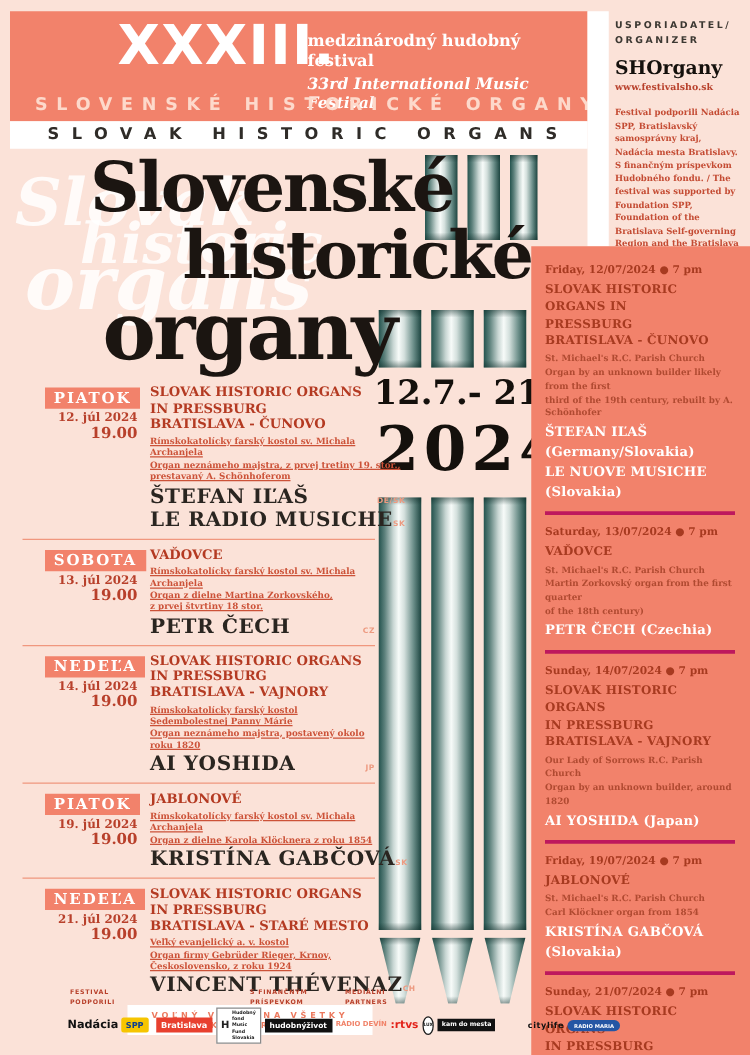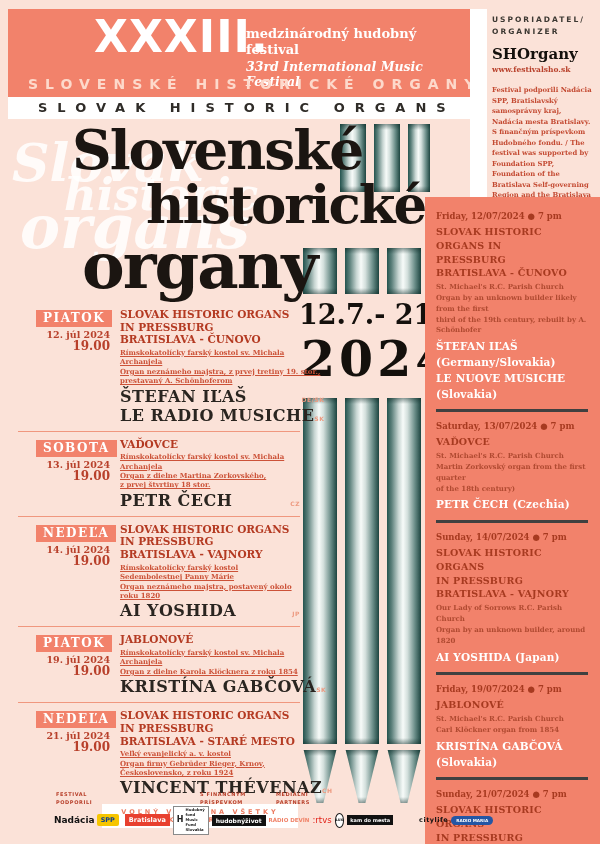--- a/index.html
+++ b/index.html
@@ -63,21 +63,21 @@
   .sk-details{color:#cc5238;font-weight:bold;font-size:7px;line-height:1.35;margin-top:2px;text-decoration:underline;}
   .sk-performer{display:flex;justify-content:space-between;align-items:baseline;margin-top:3px;}
   .sk-performer .name{color:#2a2520;font-weight:bold;font-size:16px;letter-spacing:.5px;line-height:1;white-space:nowrap;}
   .sk-performer .code{color:#ed9a80;font-family:"DejaVu Sans",sans-serif;font-weight:bold;font-size:6px;letter-spacing:.5px;}
   .free-sk{margin:8px 0 0 84px;width:196px;background:#fff;color:#ec7a5f;font-family:"DejaVu Sans",sans-serif;
            font-weight:bold;font-size:6.5px;letter-spacing:3px;text-align:center;padding:4px 0;}
 
   
   .en-col{position:absolute;left:425px;top:197px;width:175px;height:647px;background:#f2826b;
           box-sizing:border-box;padding:5px 12px 0 11px;}
-  .en-entry{border-bottom:3px solid #404040;padding:5px 0 7px;}
+  .en-entry{border-bottom:3px solid #be185d;padding:5px 0 7px;}
   .en-entry.last{border-bottom:none;}
   .en-date{color:#a73a20;font-weight:bold;font-size:8.5px;margin-top:4px;}
   .en-title{color:#a73a20;font-weight:bold;font-size:9.5px;line-height:1.45;margin-top:4px;letter-spacing:.2px;}
   .en-details{color:#b04a31;font-weight:bold;font-size:7px;line-height:1.55;margin-top:2px;}
   .en-performers{color:#ffffff;font-weight:bold;font-size:10.5px;line-height:1.5;margin-top:3px;letter-spacing:.2px;}
 
   
   .sponsors{position:absolute;left:18px;top:791px;width:404px;height:48px;font-family:"DejaVu Sans",sans-serif;}
   .sp-label{position:absolute;top:0;font-weight:bold;font-size:5px;color:#b8402b;letter-spacing:.6px;line-height:1.5;}
   .sp-l1{left:38px;} .sp-l2{left:182px;} .sp-l3{left:258px;}
@@ -85,21 +85,21 @@
   .lg{display:inline-flex;align-items:center;white-space:nowrap;}
   .lg-nadacia{font-weight:bold;font-size:9px;color:#111;}
   .lg-spp{background:#f6c500;color:#0b3e91;font-weight:bold;font-size:6.5px;padding:2px 4px;border-radius:2px;margin-left:2px;}
   .lg-bsk{width:20px;height:11px;border-radius:1px;
           background:linear-gradient(90deg,#e61e50 0 25%,#f0781e 25% 50%,#c81e82 50% 75%,#1e96be 75% 100%);}
   .lg-bratislava{background:#e8402f;color:#fff;font-weight:bold;font-size:6.5px;padding:2px 4px;}
   .lg-hf{background:#fff;border:1px solid #8a8a8a;color:#222;font-weight:bold;font-size:3.8px;line-height:1.3;padding:1px 3px;}
   .hf-mark{font-size:8px;font-weight:bold;margin-right:2px;}
   .lg-hz{background:#111;color:#fff;font-weight:bold;font-size:6px;padding:2px 4px;}
   .lg-rd{color:#f08268;font-weight:bold;font-size:5.5px;line-height:1.3;}
-  .lg-rtvs{color:#e2231a;font-weight:normal;font-size:8.5px;text-align:center;}
+  .lg-rtvs{color:#e2231a;font-weight:bold;font-size:8.5px;text-align:center;}
   .lg-tvlux{width:13px;height:13px;border-radius:50%;background:#fff;border:1.5px solid #1a1a1a;color:#1a1a1a;
             font-weight:bold;font-size:3.5px;display:inline-flex;align-items:center;justify-content:center;}
   .lg-kdm{background:#111;color:#fff;font-weight:bold;font-size:5px;padding:2px 3px;}
   .lg-cl{color:#111;font-weight:bold;font-size:6.5px;letter-spacing:.5px;margin-left:23px;}
   .lg-rm{background:#2456a4;color:#fff;font-weight:bold;font-size:4.2px;padding:2px 5px;border-radius:6px;}
 </style>
 </head>
 <body>
 
 <div class="poster">

